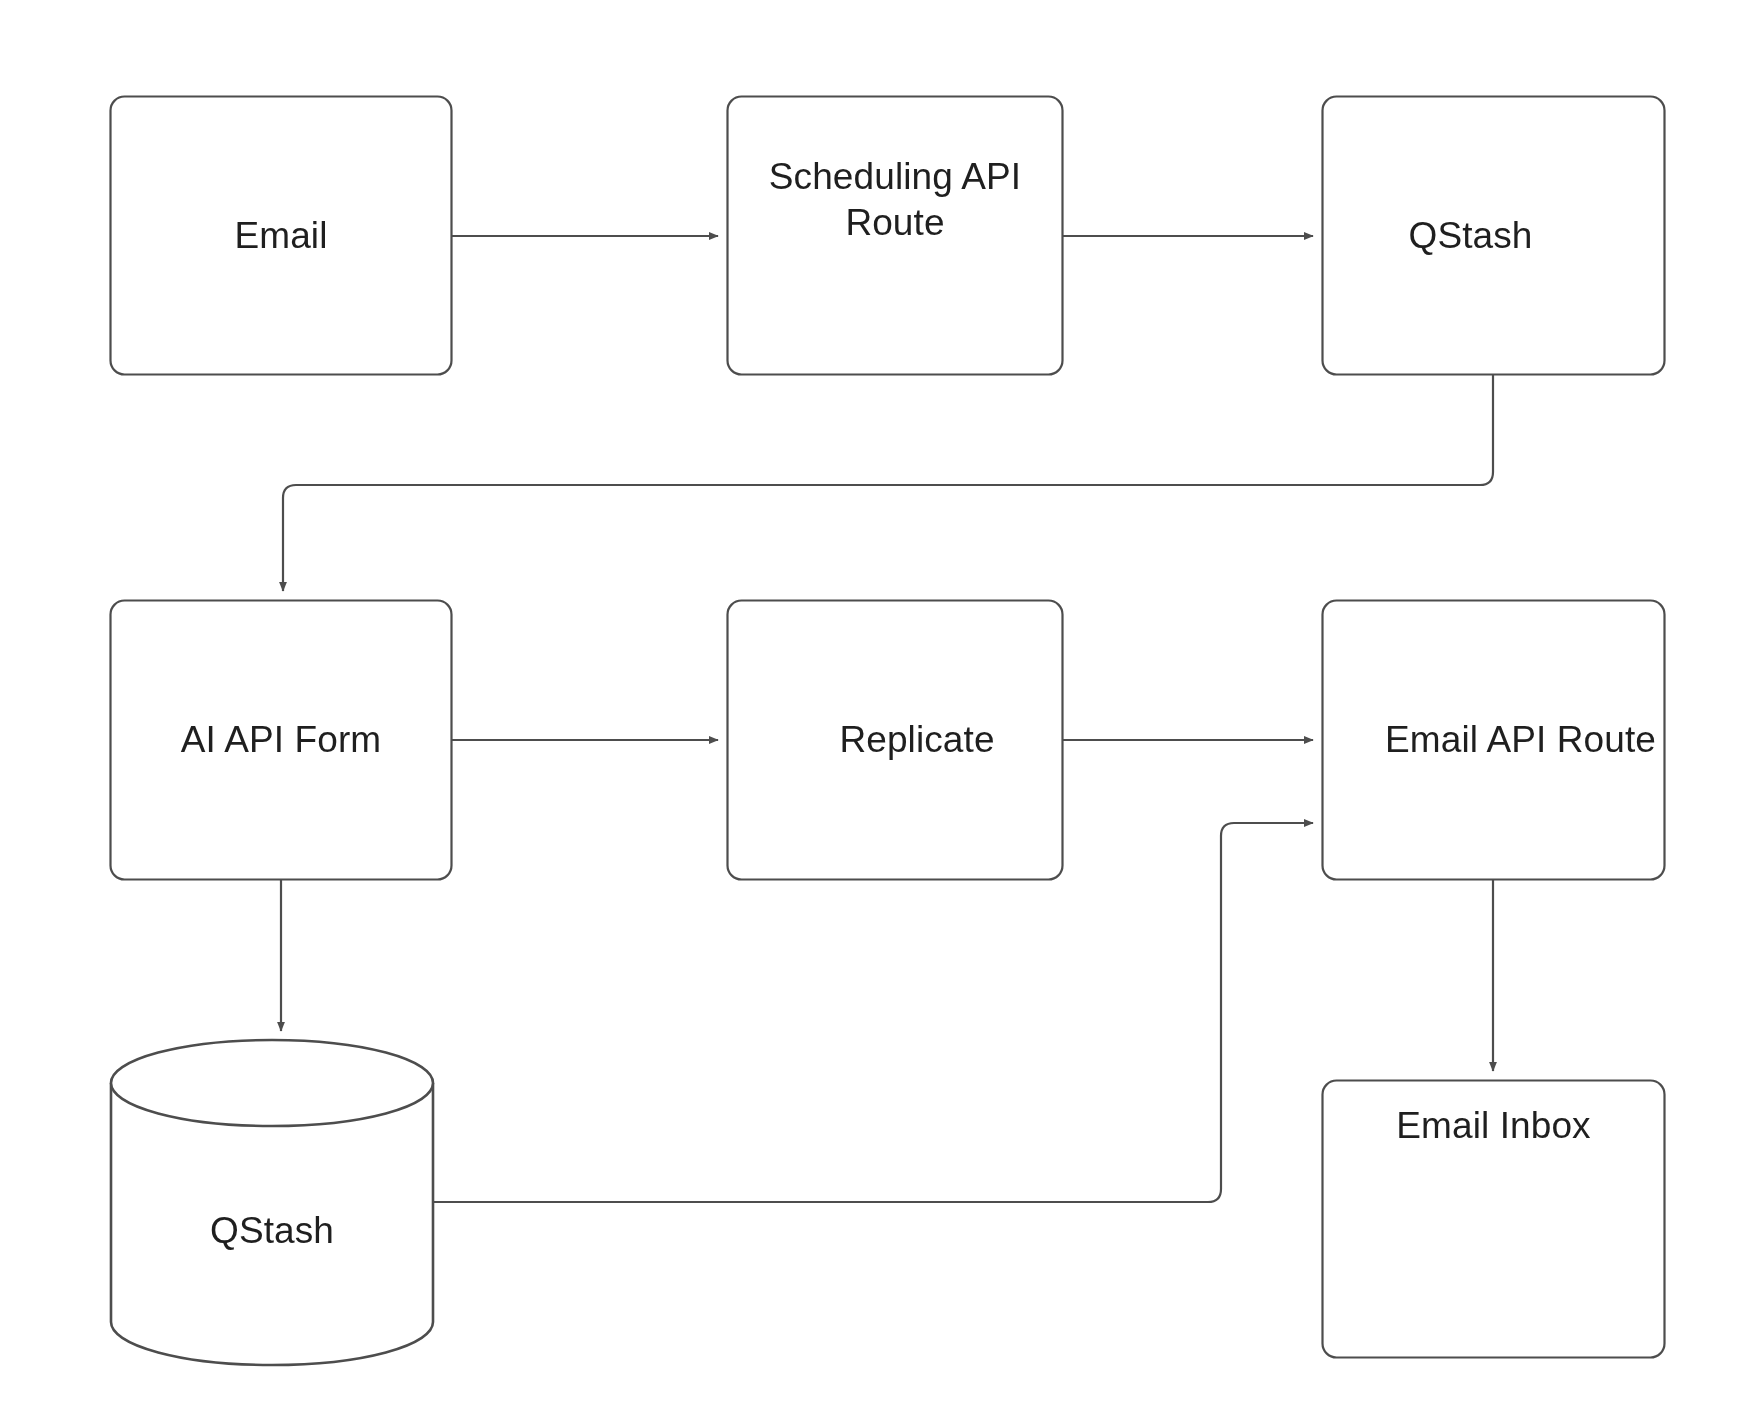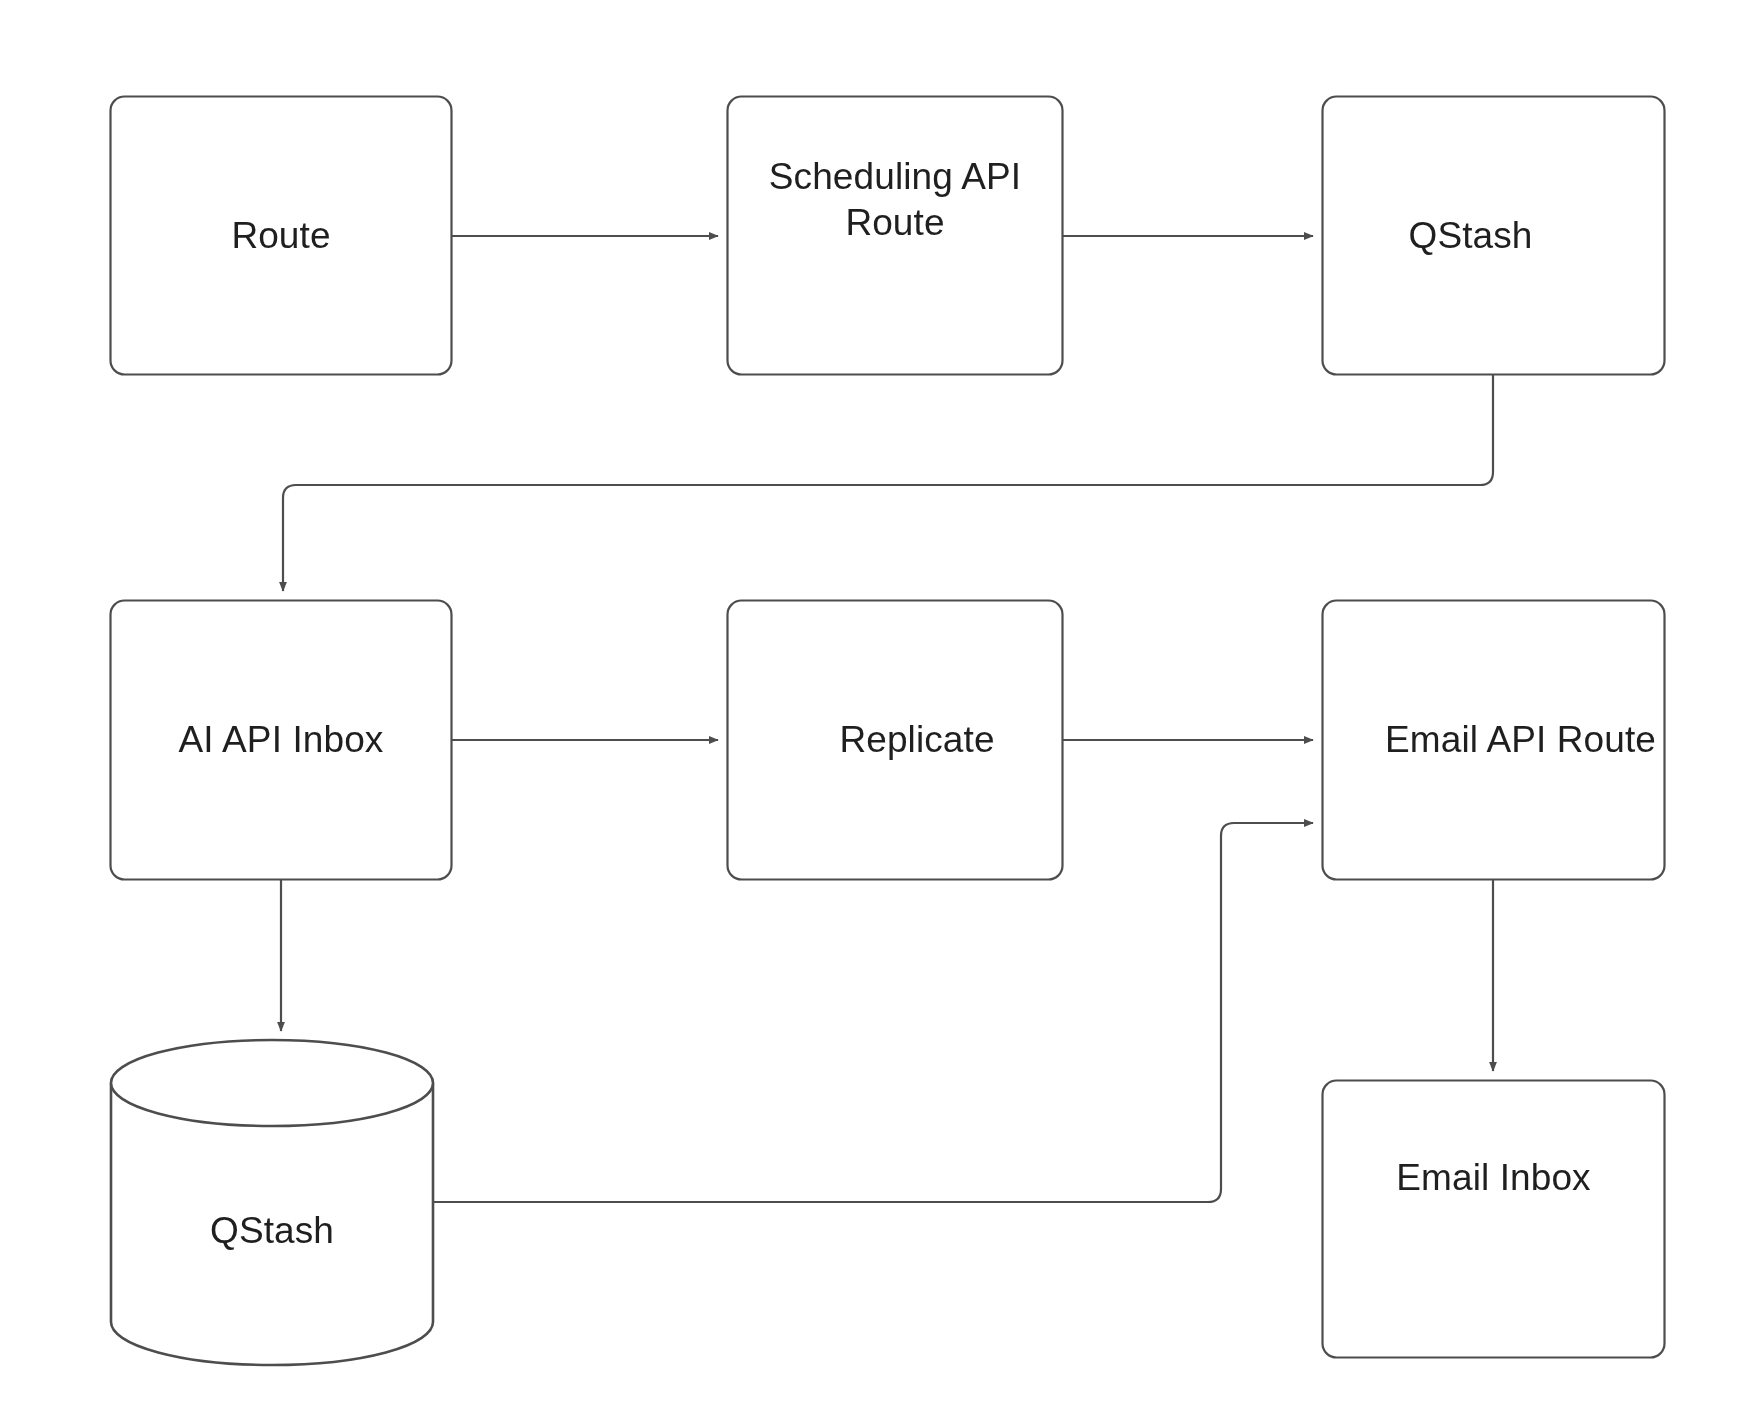--- a/index.html
+++ b/index.html
@@ -56,21 +56,21 @@
   }
   
   .n-form          { left: 110px;  top: 96px;   width: 342px; height: 279px; }
   .n-scheduling    { left: 727px;  top: 96px;   width: 336px; height: 207px; }
   .n-qstash        { left: 1322px; top: 96px;   width: 297px; height: 279px; }
   .n-ai            { left: 110px;  top: 600px;  width: 342px; height: 280px; }
   .n-replicate     { left: 727px;  top: 600px;  width: 380px; height: 280px; }
   .n-emailapi      { left: 1322px; top: 600px;  width: 397px; height: 280px; }
   .n-redis         { left: 110px;  top: 1040px; width: 324px; height: 325px;
                      align-items: flex-start; padding-top: 168px; }
-  .n-inbox         { left: 1322px; top: 1080px; width: 343px; height: 196px; }
+  .n-inbox         { left: 1322px; top: 1028px; width: 343px; height: 196px; }
 </style>
 </head>
 <body>
 
 <div id="diagram-root">
 
   <svg id="diagram-canvas" viewBox="0 0 1755 1422" xmlns="http://www.w3.org/2000/svg">
     <defs>
       <marker id="arrowhead" markerWidth="10" markerHeight="8" refX="9.2" refY="4" orient="auto" markerUnits="userSpaceOnUse">
         <path d="M0,0 L10,4 L0,8 z" fill="#4d4d4d"></path>
@@ -114,33 +114,33 @@
 
       <path d="M434,1202 L1208,1202 Q1221,1202 1221,1189 L1221,836 Q1221,823 1234,823 L1313,823" marker-end="url(#arrowhead)"></path>
 
       <path d="M1493,880 L1493,1071" marker-end="url(#arrowhead)"></path>
     </g>
   </svg>
 
   <div class="node-label-layer">
 
     <div class="node n-form">
-      <span>Route</span>
+      <span>Email</span>
     </div>
 
     <div class="node n-scheduling">
       <span>Scheduling API Route</span>
     </div>
 
     <div class="node n-qstash">
       <span>QStash</span>
     </div>
 
     <div class="node n-ai">
-      <span>AI API Inbox</span>
+      <span>AI API Form</span>
     </div>
 
     <div class="node n-replicate">
       <span>Replicate</span>
     </div>
 
     <div class="node n-emailapi">
       <span>Email API Route</span>
     </div>
 

